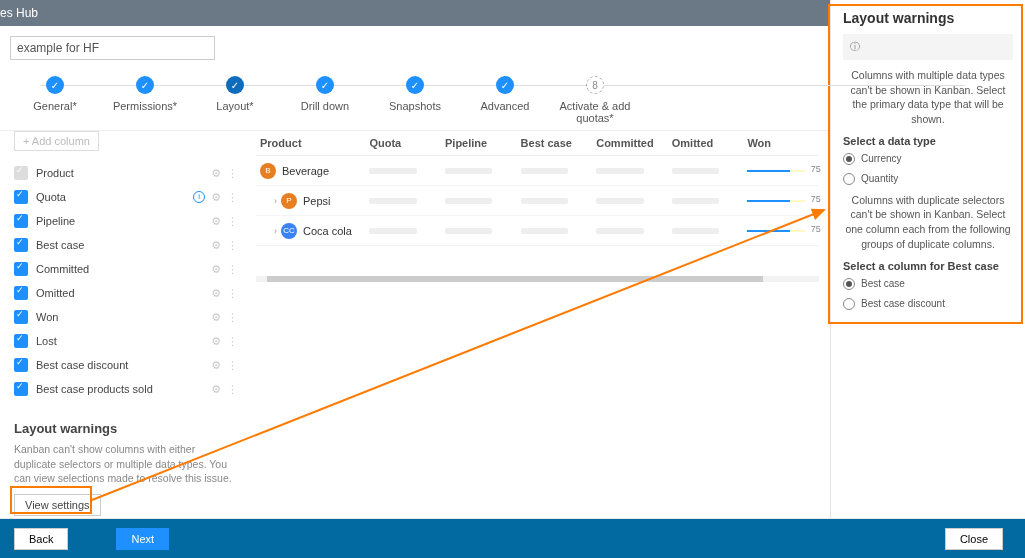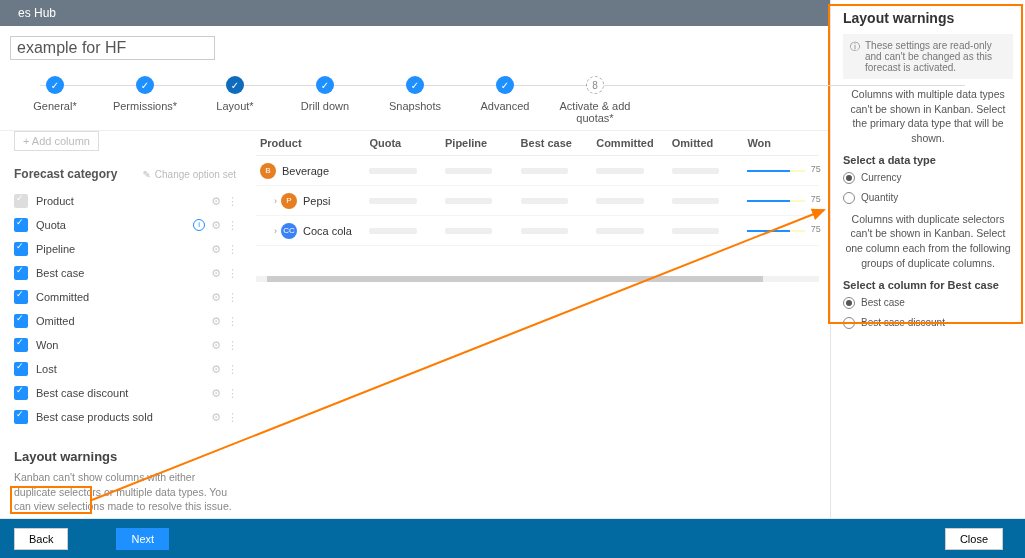--- a/index.html
+++ b/index.html
@@ -1,23 +1,23 @@
 <!DOCTYPE html>
 <html><head>
 <meta charset="utf-8">
 <style>
 * { box-sizing: border-box; margin: 0; padding: 0; font-family: "Segoe UI", Arial, sans-serif; }
 body { width: 1025px; height: 558px; overflow: hidden; background: #fff; position: relative; font-size: 12px; color: #333; }
 
-.topbar { height: 26px; background: #6b7885; color: #fff; display: flex; align-items: center; padding: 0 18px; }
+.topbar { height: 26px; background: #6b7885; color: #fff; display: flex; align-items: center; padding: 0 0; }
 .topbar .title { font-size: 12px; }
 .topbar .sp { flex: 1; }
 .topbar .ticon { width: 20px; text-align: center; cursor: pointer; }
 
-.searchbox { margin: 10px; width: 205px; height: 24px; border: 1px solid #ccc; padding: 0 6px; font-size: 16px; color: #555; }
+.searchbox { margin: 10px; width: 205px; height: 24px; border: 1px solid #ccc; padding: 0 6px; font-size: 12px; color: #555; }
 
 .stepper { display: flex; align-items: flex-start; padding: 6px 0 6px 10px; position: relative; border-bottom: 1px solid #eee;}
 .step { flex: 0 0 90px; text-align: center; position: relative; }
 .step .circle { width: 18px; height: 18px; border-radius: 50%; background: #1e90ff; margin: 0 auto 6px; display: flex; align-items: center; justify-content: center; color: #fff; font-size: 10px; position: relative; z-index: 2;}
 .step.cur .circle { background: #0f6cbd; }
 .step.pending .circle { background: #fff; border: 1px dashed #aaa; color: #888;}
 .step .lbl { font-size: 11px; color: #555; }
 .stepper .line { position:absolute; top: 15px; left: 40px; right: 60px; height: 1px; background: #ddd; z-index: 1;}
 
 .mainrow { display: flex; height: 380px; }
@@ -126,24 +126,20 @@
   <div class="step pending">
       <div class="circle">8</div>
       <div class="lbl">Activate &amp; add quotas*</div>
     </div>
 </div>
 
 <div class="mainrow">
 
   <div class="leftcol">
     <div class="addcol-btn">+  Add column</div>
-    <div class="catehead">
-      <span>Forecast category</span>
-      <span class="opt"><span class="pen">✎</span><span>Change option set</span></span>
-    </div>
     <div id="cate-list">
         <div class="cate-item">
           <span class="chk off"></span>
           <span>Product</span>
           <span class="sp"></span>
           <span class="gear">⚙</span>
           <span class="vdots">⋮</span>
         </div>
         <div class="cate-item">
           <span class="chk "></span>
@@ -317,21 +313,20 @@
         <div class="scroll-thumb"></div>
       </div>
   </div>
 </div>
 
 
 <div class="rightpanel">
   <h3>Layout warnings</h3>
   <div class="ro-note">
     <span class="i">ⓘ</span>
-    <span>These settings are read-only and can't be changed as this forecast is activated.</span>
   </div>
   <div class="rp-txt">Columns with multiple data types can't be shown in Kanban. Select the primary data type that will be shown.</div>
   <div class="rp-sub">Select a data type</div>
   <div class="radio-row">
       <span class="radio sel"></span>
       <span>Currency</span>
     </div>
   <div class="radio-row">
       <span class="radio"></span>
       <span>Quantity</span>

